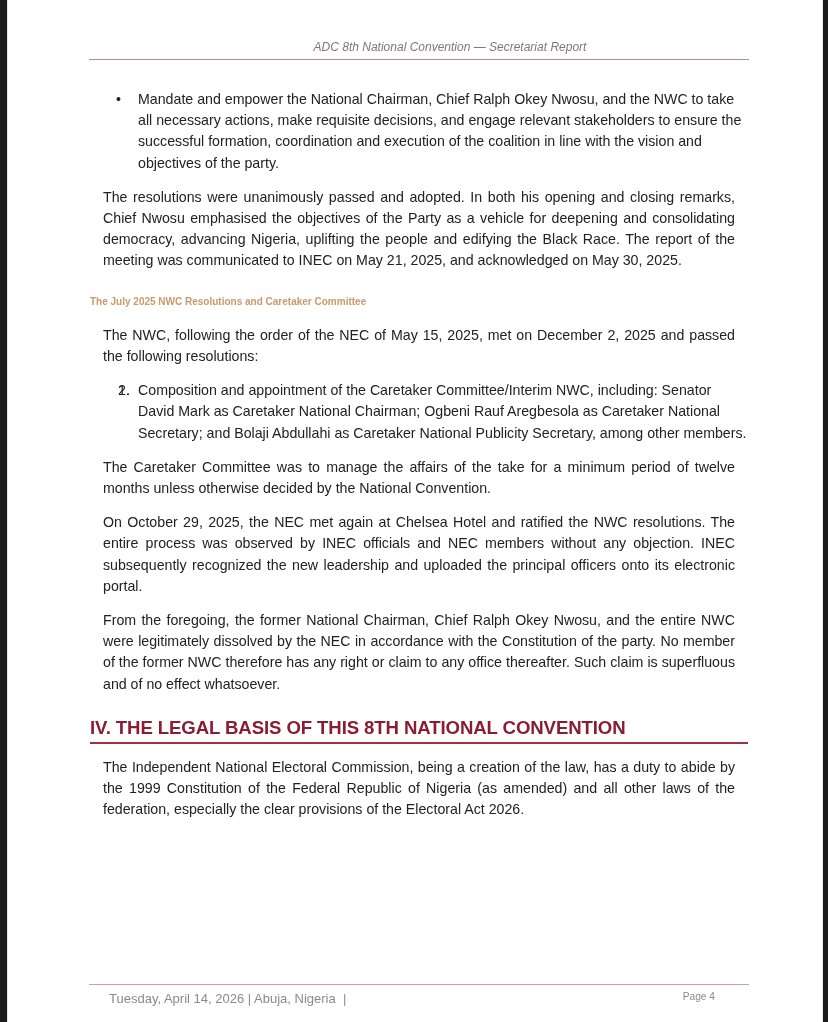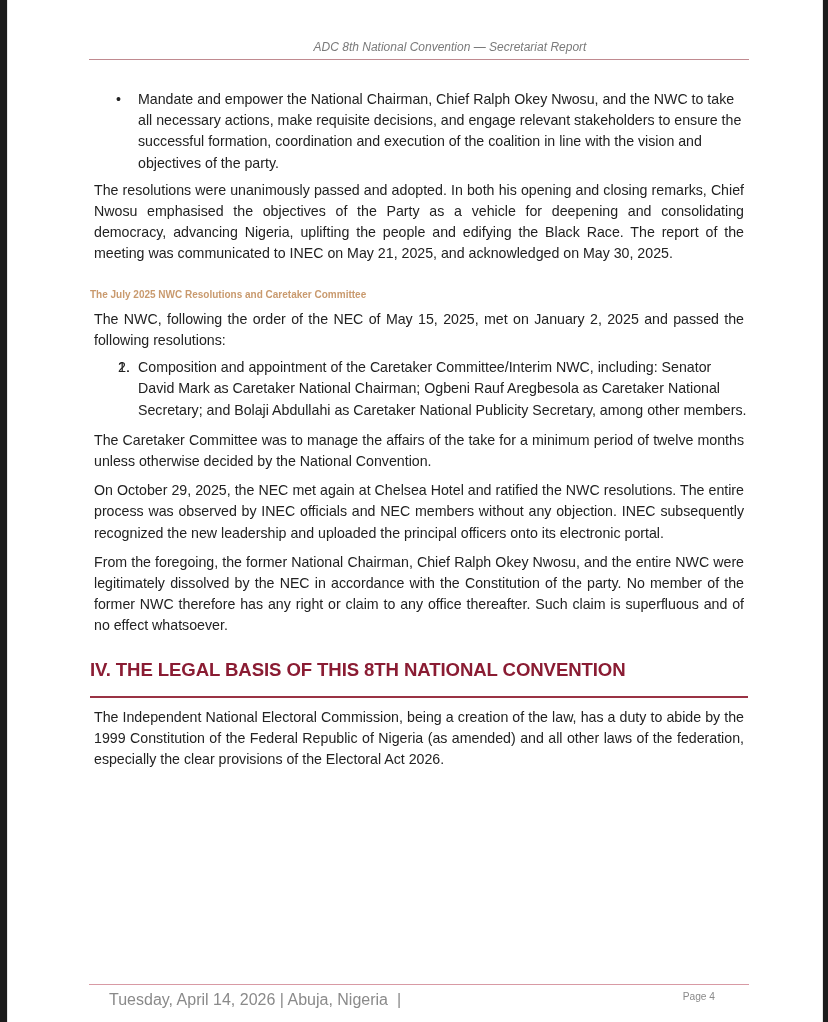--- a/index.html
+++ b/index.html
@@ -1,52 +1,52 @@
 <!DOCTYPE html>
 <html><head>
 <meta charset="utf-8">
 <style>
   html, body { margin:0; padding:0; }
   body { width:828px; height:1022px; background:#1c1c1c; position:relative; overflow:hidden; font-family:"Liberation Sans", sans-serif; }
   .page { position:absolute; left:7px; top:0; width:814px; height:1022px; background:#ffffff; border-left:1px solid #e6e6e6; border-right:1px solid #e6e6e6; }
   .header-title { position:absolute; top:40px; left:0; width:100%; text-align:center; font-size:12px; font-style:italic; color:#7a7a7a;padding-left:35px; }
   .header-rule { position:absolute; top:59px; left:81px; width:660px; height:1px; background:#c08a90; }
   .content { position:absolute; left:82px; top:89px; width:658px; color:#222; font-size:14.2px; line-height:21.2px; }
-  p { margin:4px; text-align:justify; }
+  p { margin:13px; text-align:justify; }
   .bullet-item { position:relative; padding-left:48px; margin-bottom:6px; text-align:left; }
   .bullet-item .mark { position:absolute; left:26px; top:0; }
   .para { margin-bottom:8px; }
   .subhead { color:#c99a6e; font-weight:bold; font-size:10px; margin-top:19px; margin-bottom:3px; }
   ol { margin:0; padding:0; list-style:none; }
   .num-item { position:relative; padding-left:48px; margin-top:6px; text-align:left; }
   .num-item .mark { position:absolute; left:28px; top:0; }
   .list-wrap { margin-bottom:9px; }
-  .section-head { color:#8a1c33; font-weight:bold; font-size:18.6px; margin-top:22px; padding-bottom:16px; border-bottom:2px solid #9a3244; margin-bottom:9px; letter-spacing:-0.1px; }
+  .section-head { color:#8a1c33; font-weight:bold; font-size:18.6px; margin-top:22px; padding-bottom:4px; border-bottom:2px solid #9a3244; margin-bottom:9px; letter-spacing:-0.1px; }
   .footer-rule { position:absolute; top:984px; left:81px; width:660px; height:1px; background:#d89aa4; }
-  .footer-left { position:absolute; top:991px; left:101px; font-size:16px; color:#8a8a8a; }
+  .footer-left { position:absolute; top:991px; left:101px; font-size:13px; color:#8a8a8a; }
   .footer-right { position:absolute; top:991px; right:107px; font-size:10.2px; color:#8a8a8a; }
 </style>
 </head>
 <body>
 
 <div class="page">
   <div class="header-title">ADC 8th National Convention — Secretariat Report</div>
   <div class="header-rule"></div>
 
   <div class="content">
     <div class="bullet-item">
       <span class="mark">•</span>
       <span>Mandate and empower the National Chairman, Chief Ralph Okey Nwosu, and the NWC to take all necessary actions, make requisite decisions, and engage relevant stakeholders to ensure the successful formation, coordination and execution of the coalition in line with the vision and objectives of the party.</span>
     </div>
 
     <p class="para">The resolutions were unanimously passed and adopted. In both his opening and closing remarks, Chief Nwosu emphasised the objectives of the Party as a vehicle for deepening and consolidating democracy, advancing Nigeria, uplifting the people and edifying the Black Race. The report of the meeting was communicated to INEC on May 21, 2025, and acknowledged on May 30, 2025.</p>
 
     <div class="subhead">The July 2025 NWC Resolutions and Caretaker Committee</div>
 
-    <p>The NWC, following the order of the NEC of May 15, 2025, met on January 2, 2025 and passed the following resolutions:</p>
+    <p>The NWC, following the order of the NEC of May 15, 2025, met on December 2, 2025 and passed the following resolutions:</p>
 
     <ol class="list-wrap">
       <li class="num-item">
         <span class="mark">1.</span>
       </li>
       <li class="num-item">
         <span class="mark">2.</span>
         <span>Composition and appointment of the Caretaker Committee/Interim NWC, including: Senator David Mark as Caretaker National Chairman; Ogbeni Rauf Aregbesola as Caretaker National Secretary; and Bolaji Abdullahi as Caretaker National Publicity Secretary, among other members.</span>
       </li>
     </ol>

